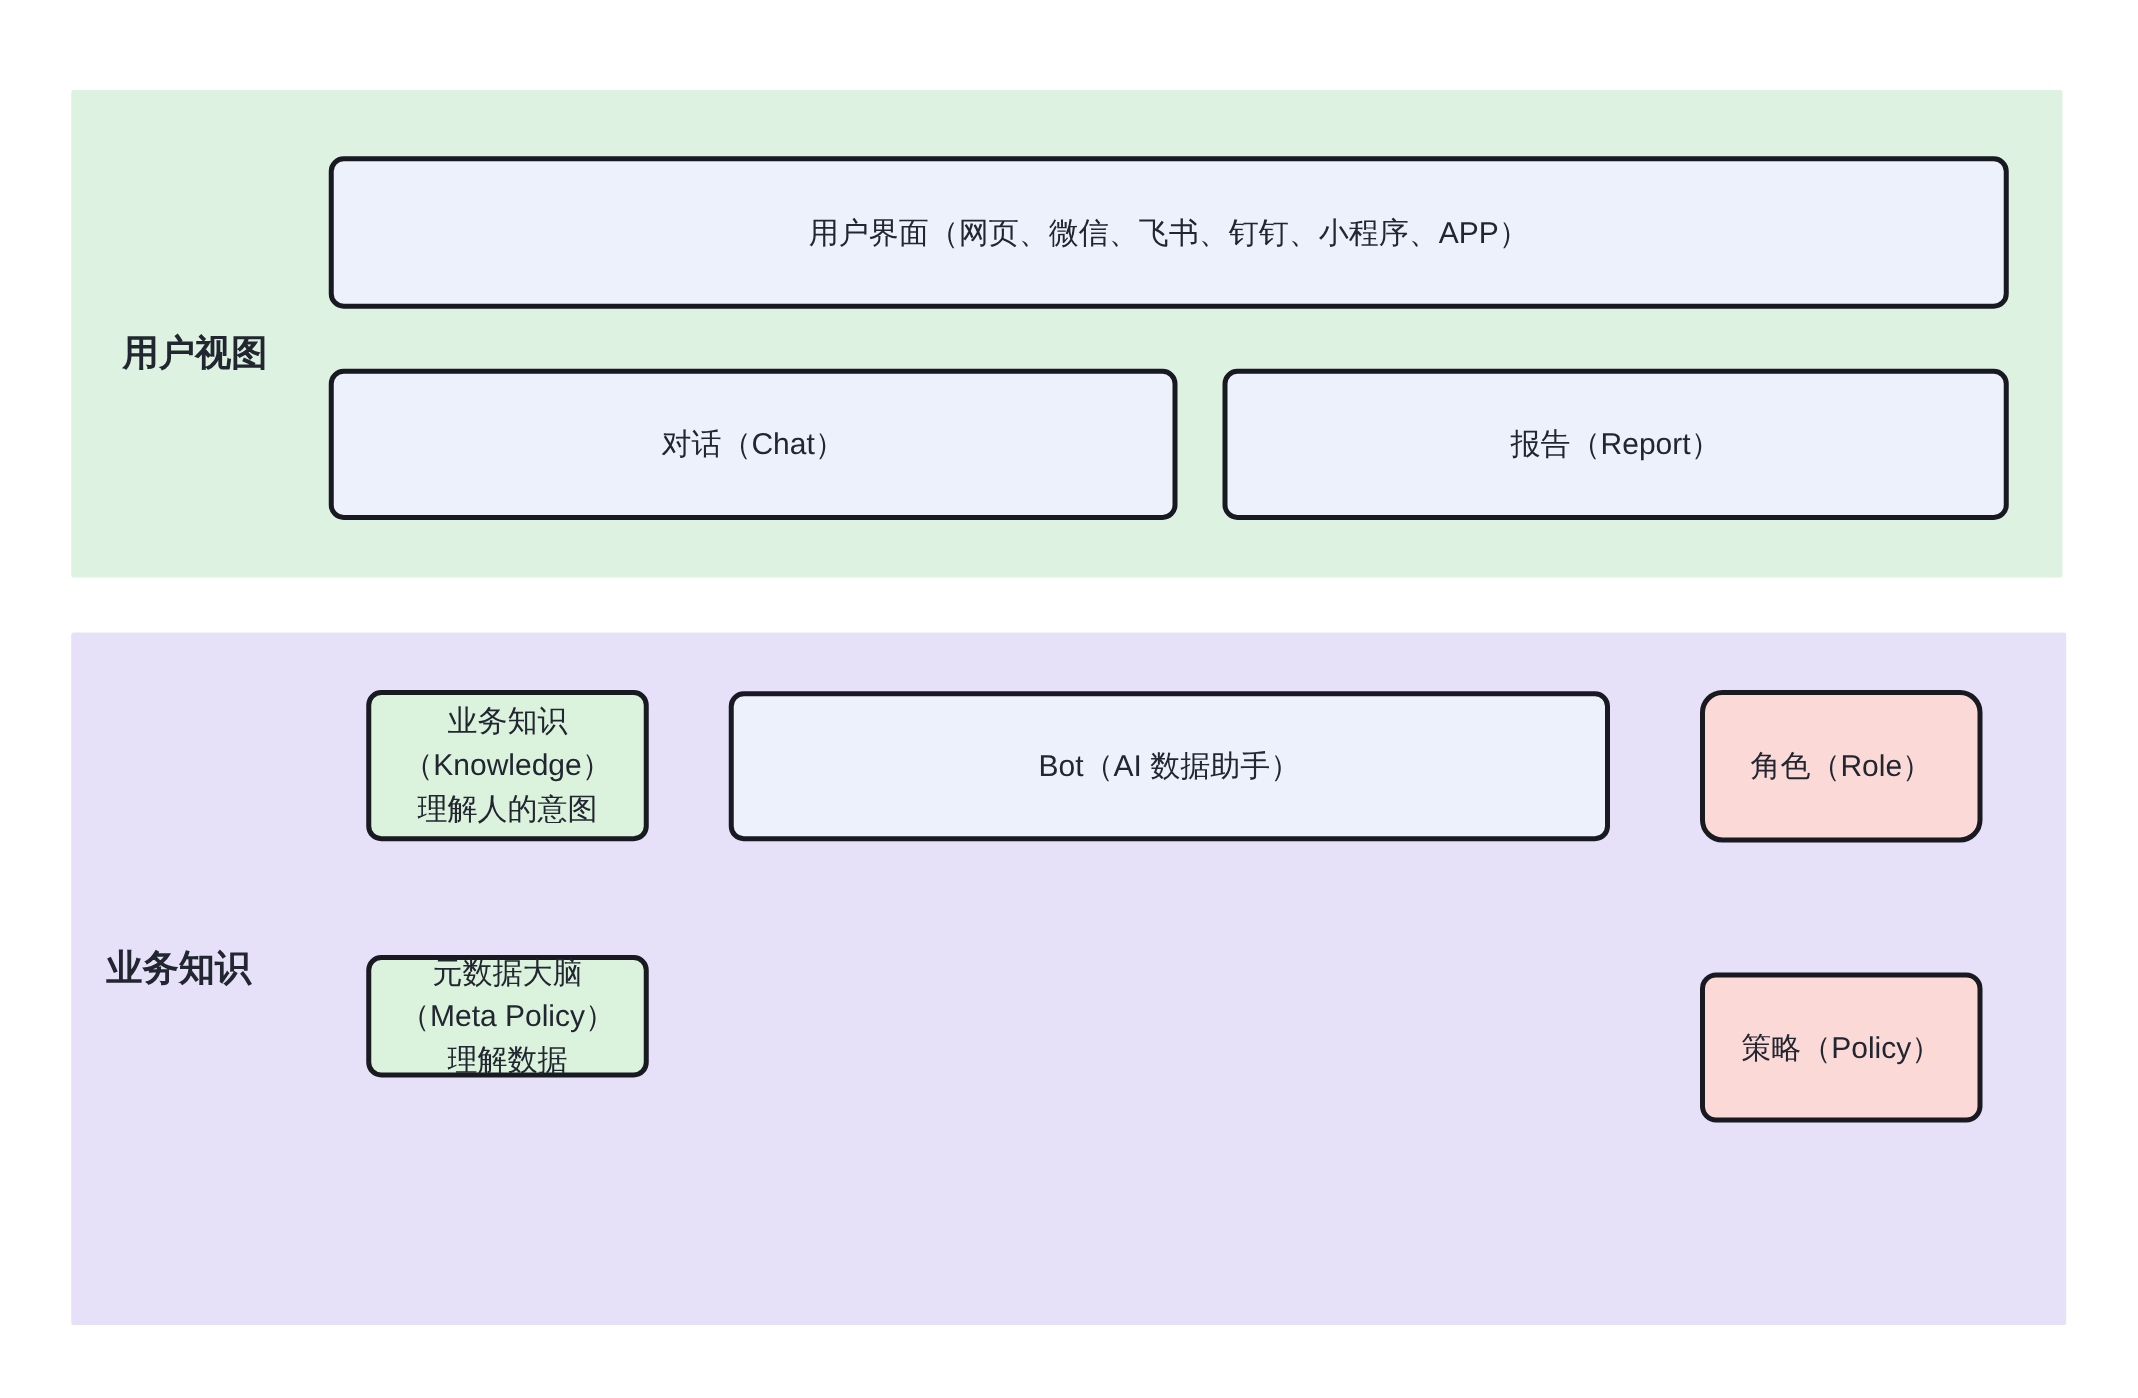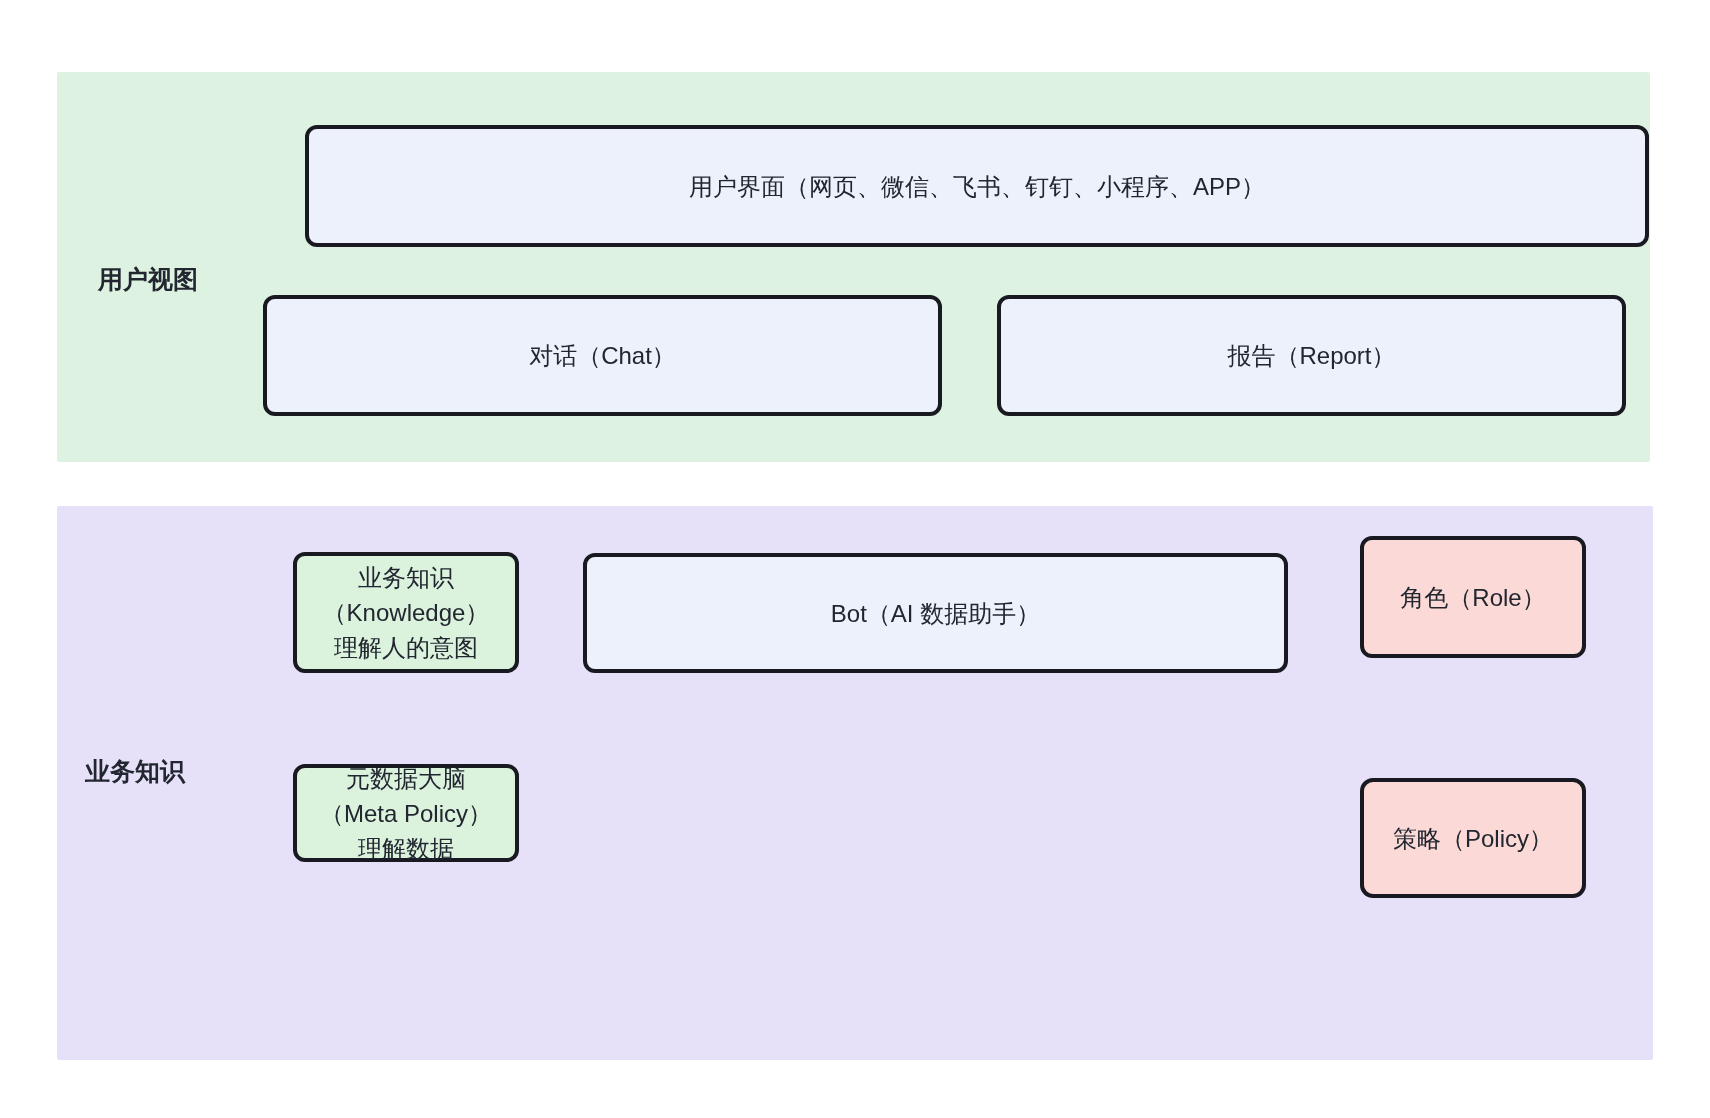--- a/index.html
+++ b/index.html
@@ -23,21 +23,21 @@
   .panel-user {
     left: 57px; top: 72px; width: 1593px; height: 390px;
     background: var(--user-panel-bg, #def2e1);
   }
   .panel-admin {
     left: 57px; top: 506px; width: 1596px; height: 554px;
     background: var(--admin-panel-bg, #e6e1f8);
   }
   .side-label {
     position: absolute;
-    font-size: 25px;
+    font-size: 29px;
     font-weight: 700;
     color: var(--text, #222630);
     white-space: nowrap;
   }
   .label-user { left: 98px; top: 263px; }
   .label-admin { left: 85px; top: 755px; }
   .box {
     position: absolute;
     box-sizing: border-box;
     display: flex;
@@ -65,47 +65,47 @@
   .box .line { display: block; }
 </style>
 </head>
 <body>
 
 <div class="canvas">
 
   <div class="panel panel-user">
     <span class="side-label label-user" style="position:absolute; left:41px; top:191px;">用户视图</span>
 
-    <div class="box box-ui" style="left:206px; top:53px;margin-left:42px;">
+    <div class="box box-ui" style="left:206px; top:53px;">
       <span class="line">用户界面（网页、微信、飞书、钉钉、小程序、APP）</span>
     </div>
 
     <div class="box box-chat" style="left:206px; top:223px;text-align:center;">
       <span class="line">对话（Chat）</span>
     </div>
 
-    <div class="box box-report" style="left:940px; top:223px;justify-content:center;">
+    <div class="box box-report" style="left:921px; top:223px;justify-content:center;">
       <span class="line">报告（Report）</span>
     </div>
   </div>
 
   <div class="panel panel-admin">
     <span class="side-label label-admin" style="position:absolute; left:28px; top:249px;">业务知识</span>
 
     <div class="box box-knowledge" style="left:236px; top:46px;">
       <span class="line">业务知识</span>
       <span class="line">（Knowledge）</span>
       <span class="line">理解人的意图</span>
     </div>
 
     <div class="box box-bot" style="left:526px; top:47px;">
       <span class="line">Bot（AI 数据助手）</span>
     </div>
 
-    <div class="box box-role" style="left:1303px; top:30px;">
+    <div class="box box-role" style="left:1303px; top:46px;border-radius:18px;">
       <span class="line">角色（Role）</span>
     </div>
 
     <div class="box box-metabrain" style="left:236px; top:258px;">
       <span class="line">元数据大脑</span>
       <span class="line">（Meta Policy）</span>
       <span class="line">理解数据</span>
     </div>
 
 

